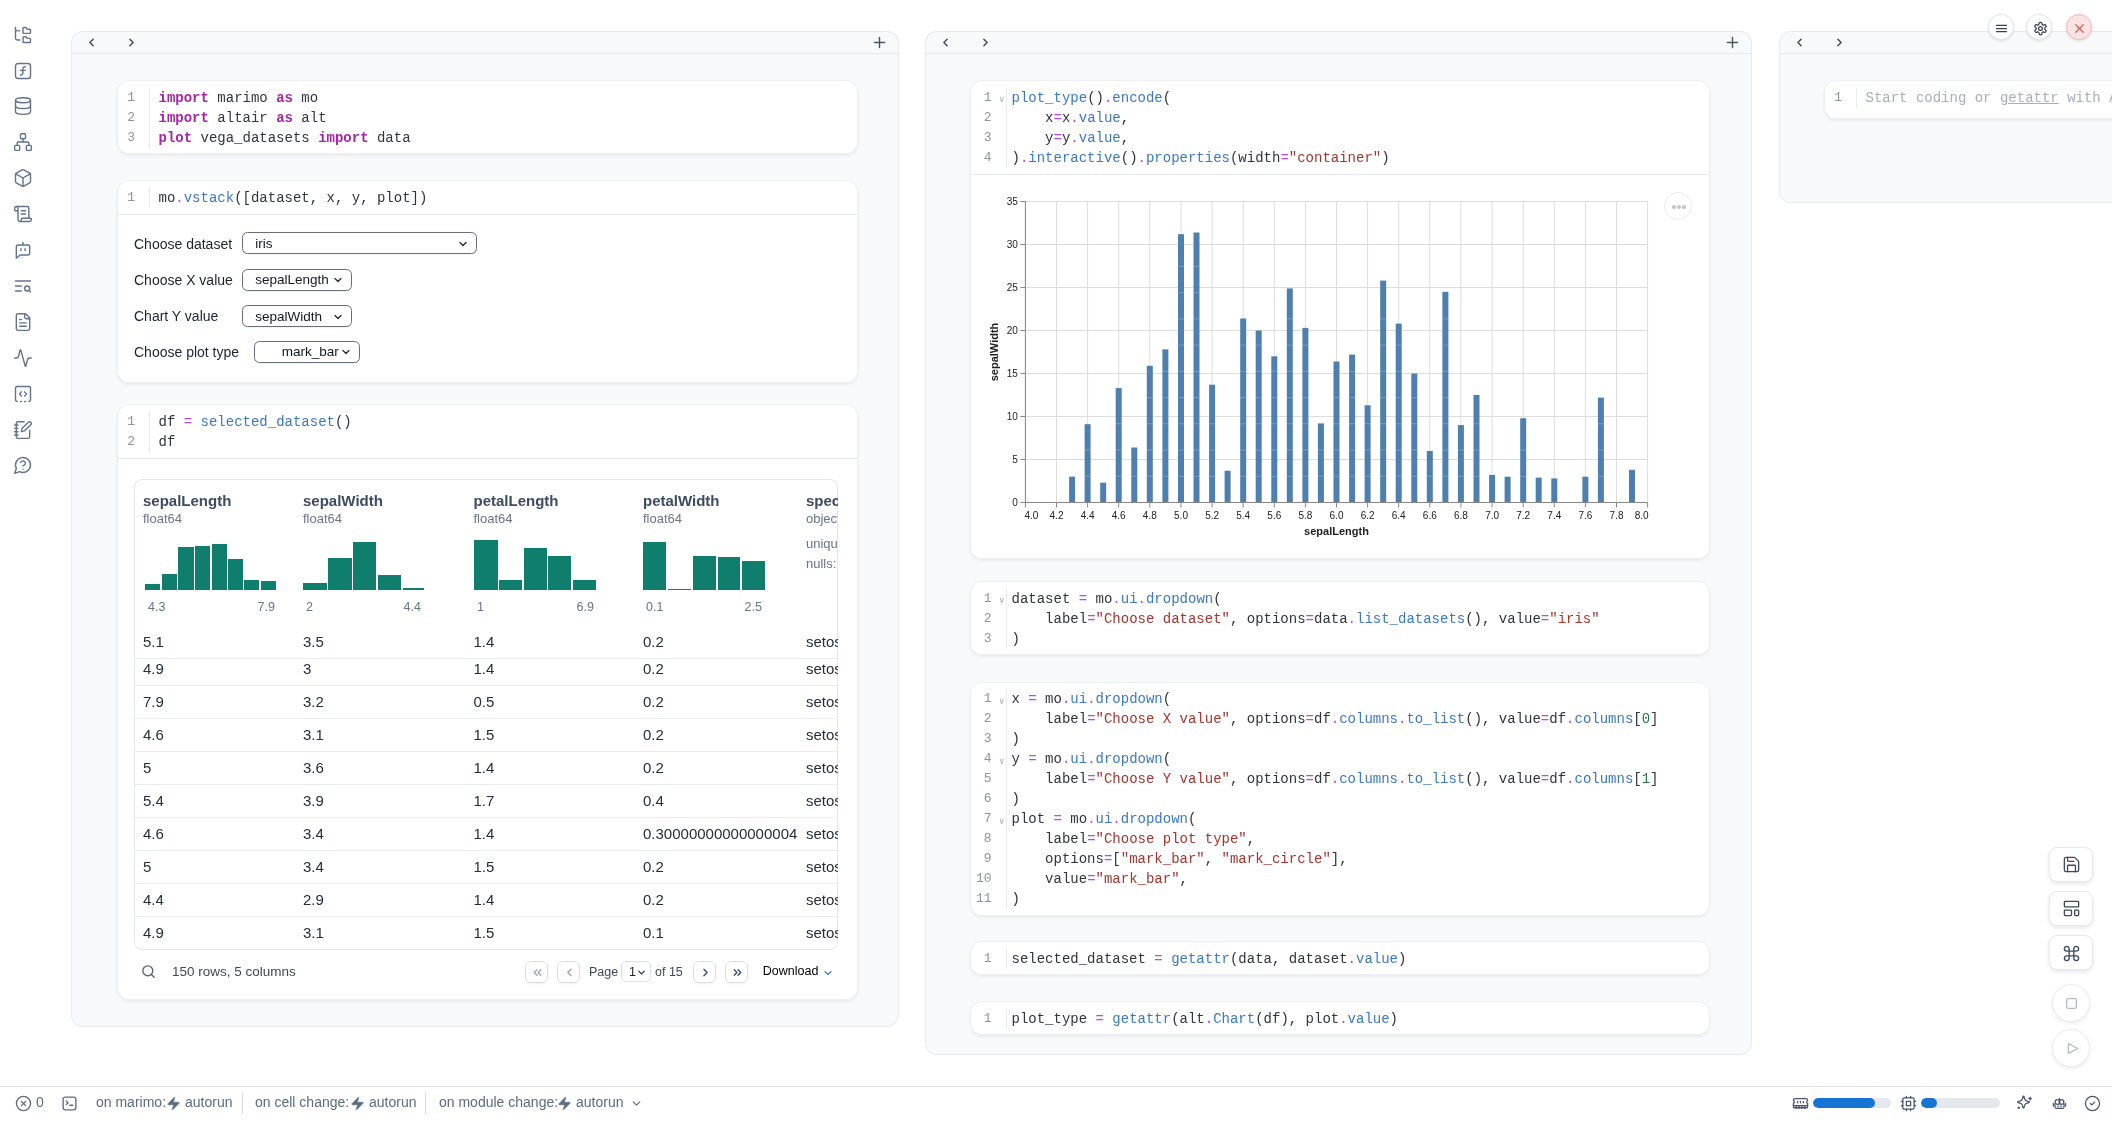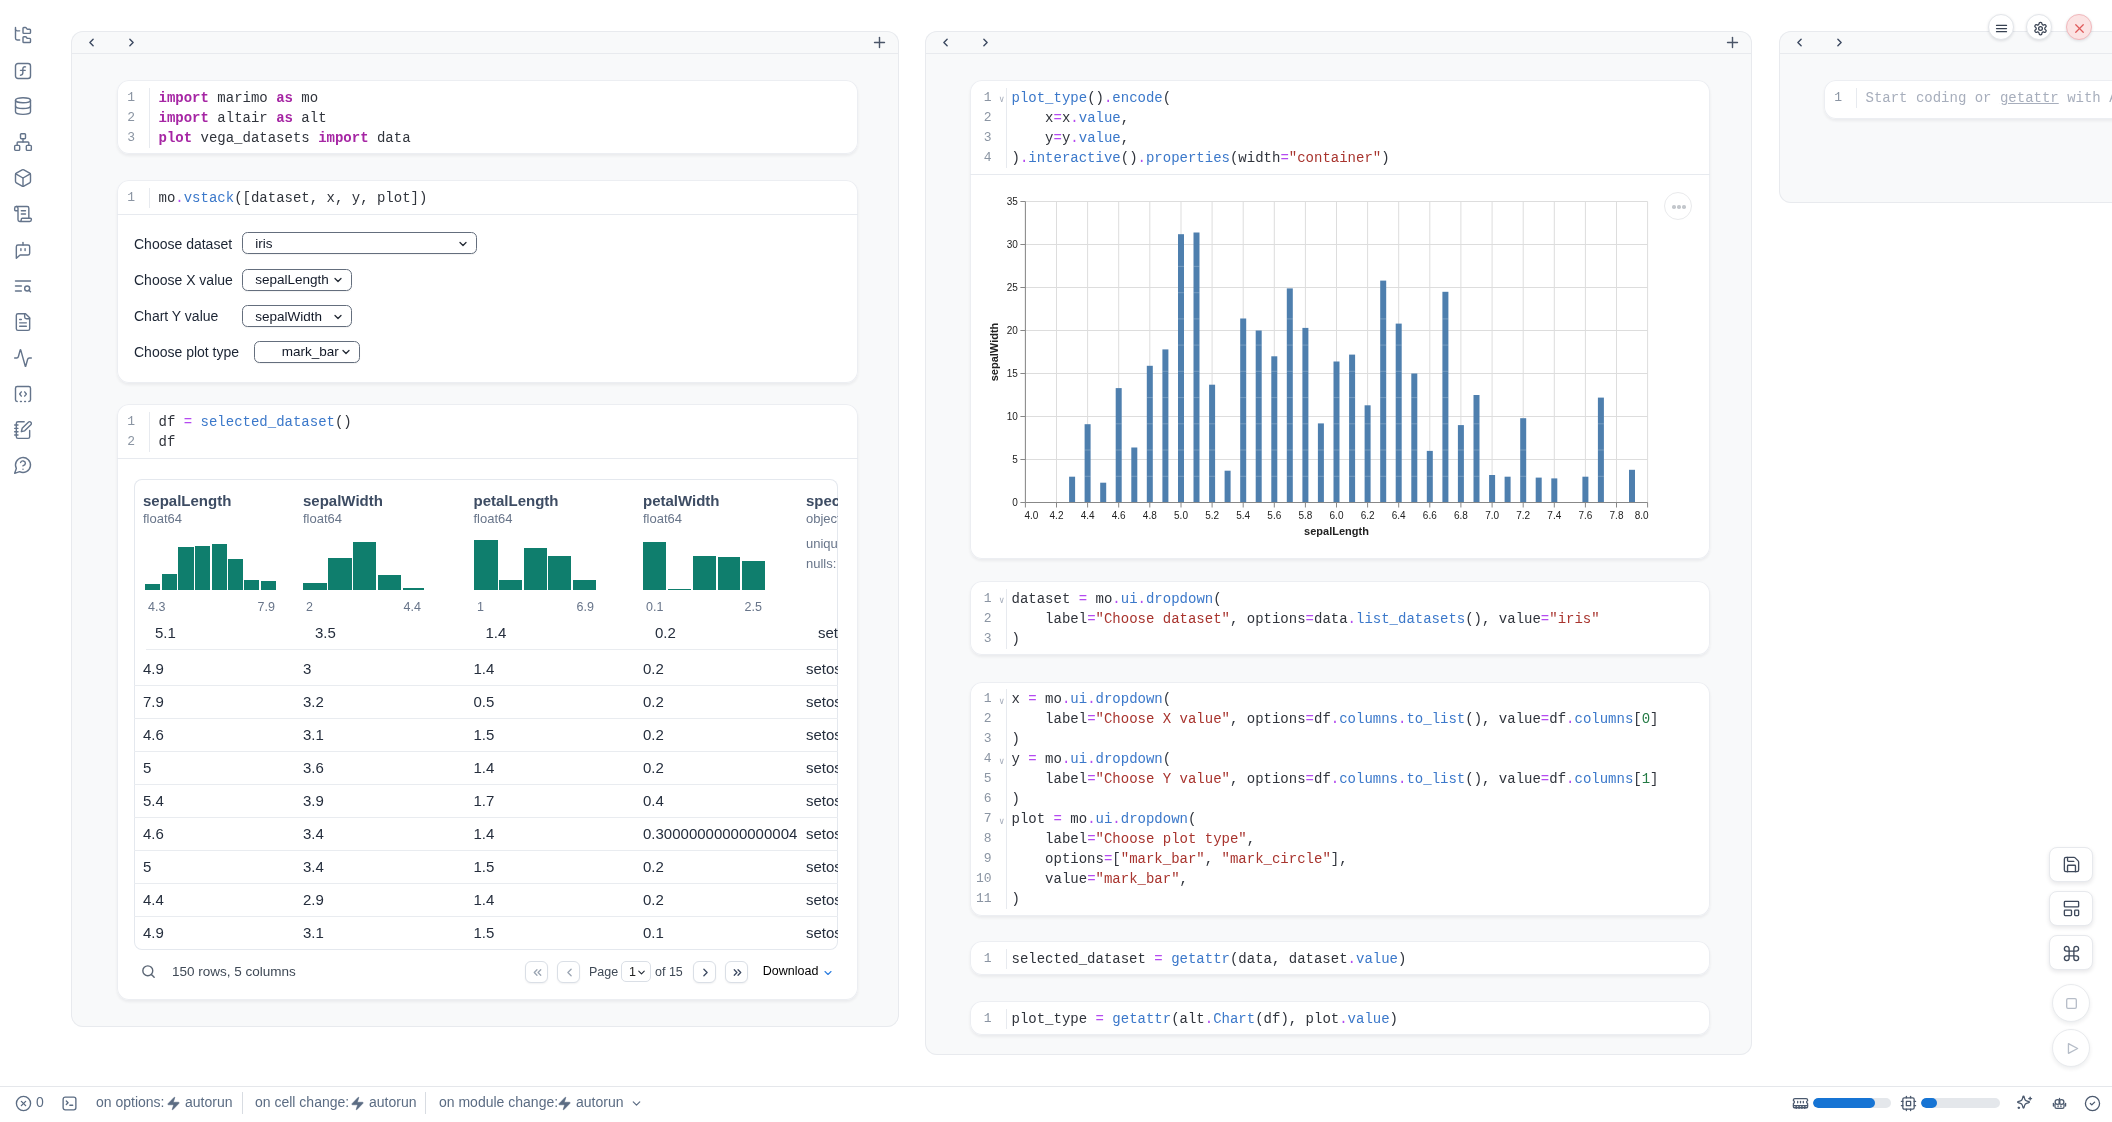--- a/index.html
+++ b/index.html
@@ -250,21 +250,21 @@
           <div class="hbar" style="left:49.6px;width:23.2px;height:34.4px"></div>
           <div class="hbar" style="left:74.5px;width:22.8px;height:33.4px"></div>
           <div class="hbar" style="left:99px;width:22.8px;height:28.6px"></div>
         </div>
         <span class="minmax" style="left:512.5px;top:121px">0.1</span>
         <span class="minmax" style="left:509.5px;top:121px;width:119px;text-align:right">2.5</span>
         <span class="thname" style="left:672.5px;top:13px">species</span>
         <span class="thtype" style="left:672.5px;top:31.5px">object</span>
         <span class="thtype" style="left:672.5px;top:57px">unique</span>
         <span class="thtype" style="left:672.5px;top:77px">nulls:</span>
-        <div class="trow" style="top:138px;border-bottom:1px solid #e9ecf0;margin-left:12px;">
+        <div class="trow" style="top:147px;border-bottom:1px solid #e9ecf0;">
           <span class="td" style="left:9.5px">5.1</span>
           <span class="td" style="left:169.5px">3.5</span>
           <span class="td" style="left:340px">1.4</span>
           <span class="td" style="left:509.5px">0.2</span>
           <span class="td" style="left:672.5px">setosa</span>
         </div>
         <div class="trow" style="top:174px;border-bottom:1px solid #e9ecf0;">
           <span class="td" style="left:9.5px">4.9</span>
           <span class="td" style="left:169.5px">3</span>
           <span class="td" style="left:340px">1.4</span>
@@ -737,21 +737,21 @@
     <circle cx="12" cy="12" r="10"></circle>
     <path d="m15 9-6 6"></path>
     <path d="m9 9 6 6"></path>
   </svg>
 <span class="ftxt" style="left:36px;top:1094px">0</span>
 <svg class="fic" style="left:61px;top:1095px" viewBox="0 0 24 24">
     <rect x="3" y="3" width="18" height="18" rx="3"></rect>
     <path d="m7.5 13.5 2.5-2.5-2.5-2.5"></path>
     <path d="M12.5 14.5h4"></path>
   </svg>
-<span class="ftxt" style="left:96px;top:1094px">on options:</span>
+<span class="ftxt" style="left:96px;top:1094px">on marimo:</span>
 <svg class="zap" style="left:166px;top:1096px" viewBox="0 0 24 24">
     <path d="M4 14a1 1 0 0 1-.78-1.63l9.9-10.2a.5.5 0 0 1 .86.46l-1.92 6.02A1 1 0 0 0 13 10h7a1 1 0 0 1 .78 1.63l-9.9 10.2a.5.5 0 0 1-.86-.46l1.92-6.02A1 1 0 0 0 11 14Z"></path>
   </svg>
 <span class="ftxt" style="left:185px;top:1094px">autorun</span>
 <div class="fdiv" style="left:242px"></div>
 <span class="ftxt" style="left:255px;top:1094px">on cell change:</span>
 <svg class="zap" style="left:350px;top:1096px" viewBox="0 0 24 24">
     <path d="M4 14a1 1 0 0 1-.78-1.63l9.9-10.2a.5.5 0 0 1 .86.46l-1.92 6.02A1 1 0 0 0 13 10h7a1 1 0 0 1 .78 1.63l-9.9 10.2a.5.5 0 0 1-.86-.46l1.92-6.02A1 1 0 0 0 11 14Z"></path>
   </svg>
 <span class="ftxt" style="left:369px;top:1094px">autorun</span>

